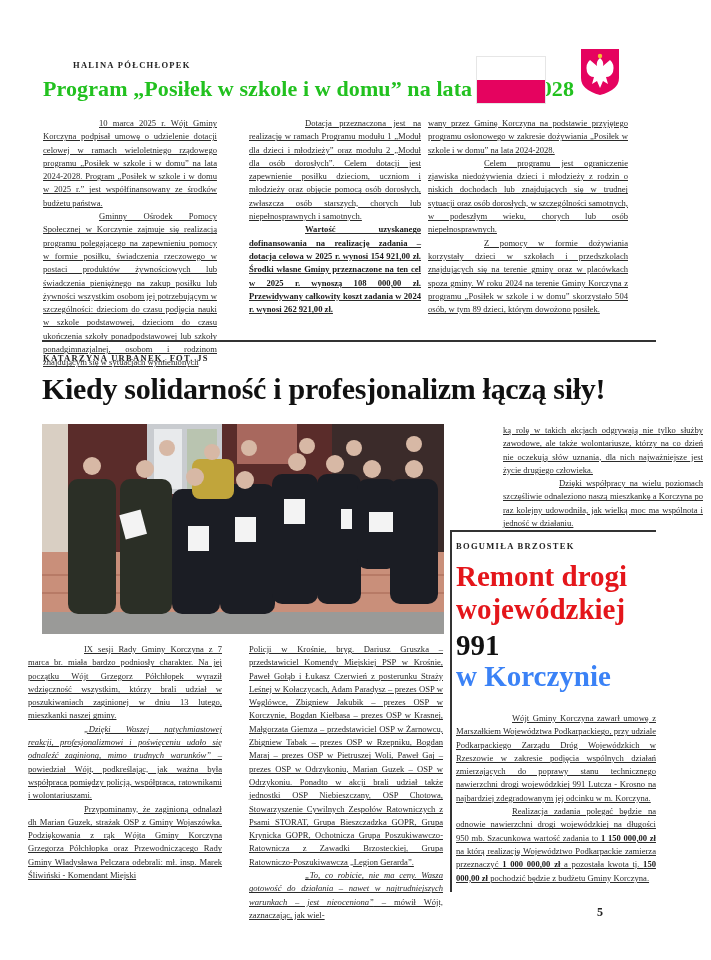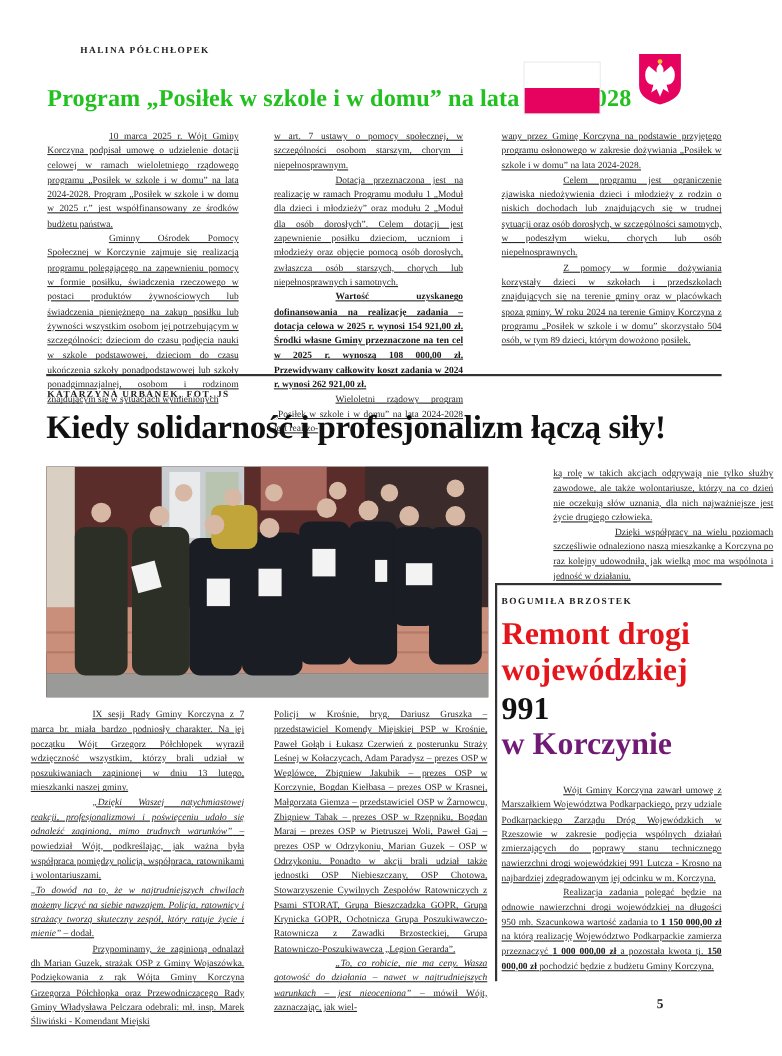--- a/index.html
+++ b/index.html
@@ -23,44 +23,42 @@
   .flag .w { height:50%; background:#fff; }
   .flag .r { height:50%; background:#e5035f; }
   .emblem { position:absolute; left:580px; top:48px; width:40px; height:48px; }
   .photo { position:absolute; left:42px; top:424px; width:402px; height:210px; overflow:hidden; background:#8a8a86; }
   .box-border { position:absolute; left:450px; top:530px; width:2px; height:362px; background:#333; }
   .page-num { position:absolute; left:597px; top:905px; font-size:12px; font-weight:bold; }
 </style>
 </head>
 <body>
 
-<div class="abs byline" style="left:43px;top:40px;padding-left:30px;">HALINA PÓŁCHŁOPEK</div>
+<div class="abs byline" style="left:43px;top:60px;padding-left:30px;">HALINA PÓŁCHŁOPEK</div>
 <div class="abs h1-green" style="left:43px;top:76px;">Program „Posiłek w szkole i w domu” na lata 2024-2028</div>
 
 <div class="flag">
     <div class="w"></div>
     <div class="r"></div>
   </div>
 <svg class="emblem" viewBox="0 0 40 48">
   <path d="M1 1 H39 V30 Q39 42 20 47 Q1 42 1 30 Z" fill="#e5035f"></path>
   <circle cx="20" cy="8" r="2.2" fill="#f2c230"></circle>
   <path d="M20 10 Q16 13 17 18 L10 12 Q5 16 7 24 Q9 29 14 29 L12 36 L17 33 L20 40 L23 33 L28 36 L26 29 Q31 29 33 24 Q35 16 30 12 L23 18 Q24 13 20 10 Z" fill="#fff"></path>
 </svg>
 
 <div class="col" style="left:43px;top:117px;width:174px;">
   <p class="ind">10 marca 2025 r. Wójt Gminy Korczyna podpisał umowę o udzielenie dotacji celowej w ramach wieloletniego rządowego programu „Posiłek w szkole i w domu” na lata 2024-2028. Program „Posiłek w szkole i w domu w 2025 r.” jest współfinansowany ze środków budżetu państwa.</p>
   <p class="ind">Gminny Ośrodek Pomocy Społecznej w Korczynie zajmuje się realizacją programu polegającego na zapewnieniu pomocy w formie posiłku, świadczenia rzeczowego w postaci produktów żywnościowych lub świadczenia pieniężnego na zakup posiłku lub żywności wszystkim osobom jej potrzebującym w szczególności: dzieciom do czasu podjęcia nauki w szkole podstawowej, dzieciom do czasu ukończenia szkoły ponadpodstawowej lub szkoły ponadgimnazjalnej, osobom i rodzinom znajdującym się w sytuacjach wymienionych</p>
 </div>
 <div class="col" style="left:249px;top:117px;width:172px;">
-  <p>w art. 7 ustawy o pomocy społecznej, w szczególności osobom starszym, chorym i niepełnosprawnym.</p>
   <p class="ind">Dotacja przeznaczona jest na realizację w ramach Programu modułu 1 „Moduł dla dzieci i młodzieży” oraz modułu 2 „Moduł dla osób dorosłych”. Celem dotacji jest zapewnienie posiłku dzieciom, uczniom i młodzieży oraz objęcie pomocą osób dorosłych, zwłaszcza osób starszych, chorych lub niepełnosprawnych i samotnych.</p>
   <p class="ind"><b>Wartość uzyskanego dofinansowania na realizację zadania – dotacja celowa w 2025 r. wynosi 154 921,00 zł. Środki własne Gminy przeznaczone na ten cel w 2025 r. wynoszą 108 000,00 zł. Przewidywany całkowity koszt zadania w 2024 r. wynosi 262 921,00 zł.</b></p>
-  <p class="ind">Wieloletni rządowy program „Posiłek w szkole i w domu” na lata 2024-2028 jest realizo-</p>
 </div>
-<div class="col" style="left:456px;top:117px;width:200px;">
+<div class="col" style="left:428px;top:117px;width:200px;">
   <p>wany przez Gminę Korczyna na podstawie przyjętego programu osłonowego w zakresie dożywiania „Posiłek w szkole i w domu” na lata 2024-2028.</p>
   <p class="ind">Celem programu jest ograniczenie zjawiska niedożywienia dzieci i młodzieży z rodzin o niskich dochodach lub znajdujących się w trudnej sytuacji oraz osób dorosłych, w szczególności samotnych, w podeszłym wieku, chorych lub osób niepełnosprawnych.</p>
   <p class="ind">Z pomocy w formie dożywiania korzystały dzieci w szkołach i przedszkolach znajdujących się na terenie gminy oraz w placówkach spoza gminy. W roku 2024 na terenie Gminy Korczyna z programu „Posiłek w szkole i w domu” skorzystało 504 osób, w tym 89 dzieci, którym dowożono posiłek.</p>
 </div>
 
 <div class="rule" style="left:42px;top:340px;width:614px;"></div>
 
 <div class="abs byline" style="left:43px;top:353px;">KATARZYNA URBANEK, FOT. JS</div>
 <div class="abs h-main" style="left:42px;top:372px;text-align:right;">Kiedy solidarność i profesjonalizm łączą siły!</div>
 
@@ -118,33 +116,32 @@
 </div>
 
 <div class="col" style="left:456px;top:424px;width:200px;margin-left:47px;">
   <p>ką rolę w takich akcjach odgrywają nie tylko służby zawodowe, ale także wolontariusze, którzy na co dzień nie oczekują słów uznania, dla nich najważniejsze jest życie drugiego człowieka.</p>
   <p class="ind">Dzięki współpracy na wielu poziomach szczęśliwie odnaleziono naszą mieszkankę a Korczyna po raz kolejny udowodniła, jak wielką moc ma wspólnota i jedność w działaniu.</p>
 </div>
 
 <div class="col" style="left:28px;top:643px;width:194px;">
   <p class="ind">IX sesji Rady Gminy Korczyna z 7 marca br. miała bardzo podniosły charakter. Na jej początku Wójt Grzegorz Półchłopek wyraził wdzięczność wszystkim, którzy brali udział w poszukiwaniach zaginionej w dniu 13 lutego, mieszkanki naszej gminy.</p>
   <p class="ind"><i>„Dzięki Waszej natychmiastowej reakcji, profesjonalizmowi i poświęceniu udało się odnaleźć zaginioną, mimo trudnych warunków”</i><span> – powiedział Wójt, podkreślając, jak ważna była współpraca pomiędzy policją, współpraca, ratownikami i wolontariuszami.</span></p>
-  <p><i>„To dowód na to, że w najtrudniejszych chwilach możemy liczyć na siebie nawzajem. Policja, ratownicy i strażacy tworzą skuteczny zespół, który ratuje życie i mienie”</i><span> – dodał.</span></p>
   <p class="ind">Przypominamy, że zaginioną odnalazł dh Marian Guzek, strażak OSP z Gminy Wojaszówka. Podziękowania z rąk Wójta Gminy Korczyna Grzegorza Półchłopka oraz Przewodniczącego Rady Gminy Władysława Pelczara odebrali: mł. insp. Marek Śliwiński - Komendant Miejski</p>
 </div>
 <div class="col" style="left:249px;top:643px;width:194px;">
   <p>Policji w Krośnie, bryg. Dariusz Gruszka – przedstawiciel Komendy Miejskiej PSP w Krośnie, Paweł Gołąb i Łukasz Czerwień z posterunku Straży Leśnej w Kołaczycach, Adam Paradysz – prezes OSP w Węglówce, Zbigniew Jakubik – prezes OSP w Korczynie, Bogdan Kiełbasa – prezes OSP w Krasnej, Małgorzata Giemza – przedstawiciel OSP w Żarnowcu, Zbigniew Tabak – prezes OSP w Rzepniku, Bogdan Maraj – prezes OSP w Pietruszej Woli, Paweł Gaj – prezes OSP w Odrzykoniu, Marian Guzek – OSP w Odrzykoniu. Ponadto w akcji brali udział także jednostki OSP Niebieszczany, OSP Chotowa, Stowarzyszenie Cywilnych Zespołów Ratowniczych z Psami STORAT, Grupa Bieszczadzka GOPR, Grupa Krynicka GOPR, Ochotnicza Grupa Poszukiwawczo-Ratownicza z Zawadki Brzosteckiej, Grupa Ratowniczo-Poszukiwawcza „Legion Gerarda”.</p>
   <p class="ind"><i>„To, co robicie, nie ma ceny. Wasza gotowość do działania – nawet w najtrudniejszych warunkach – jest nieoceniona”</i><span> – mówił Wójt, zaznaczając, jak wiel-</span></p>
 </div>
 
 <div class="rule" style="left:450px;top:530px;width:206px;"></div>
 <div class="box-border"></div>
 <div class="abs byline" style="left:456px;top:541px;">BOGUMIŁA BRZOSTEK</div>
 <div class="abs h-red" style="left:456px;top:560px;width:200px;color:#e4161b;">Remont drogi wojewódzkiej</div>
 <div class="abs h-red" style="left:456px;top:629px;color:#111;">991</div>
-<div class="abs h-red" style="left:456px;top:660px;color:#701a75;">w Korczynie</div>
+<div class="abs h-red" style="left:456px;top:660px;color:#3b82f6;">w Korczynie</div>
 
 <div class="col" style="left:456px;top:712px;width:200px;">
   <p class="ind">Wójt Gminy Korczyna zawarł umowę z Marszałkiem Województwa Podkarpackiego, przy udziale Podkarpackiego Zarządu Dróg Wojewódzkich w Rzeszowie w zakresie podjęcia wspólnych działań zmierzających do poprawy stanu technicznego nawierzchni drogi wojewódzkiej 991 Lutcza - Krosno na najbardziej zdegradowanym jej odcinku w m. Korczyna.</p>
   <p class="ind"><span>Realizacja zadania polegać będzie na odnowie nawierzchni drogi wojewódzkiej na długości 950 mb. Szacunkowa wartość zadania to </span><b>1 150 000,00 zł</b><span> na którą realizację Województwo Podkarpackie zamierza przeznaczyć </span><b>1 000 000,00 zł</b><span> a pozostała kwota tj. </span><b>150 000,00 zł</b><span> pochodzić będzie z budżetu Gminy Korczyna.</span></p>
 </div>
 
 <div class="page-num">5</div>
 
 </body></html>

